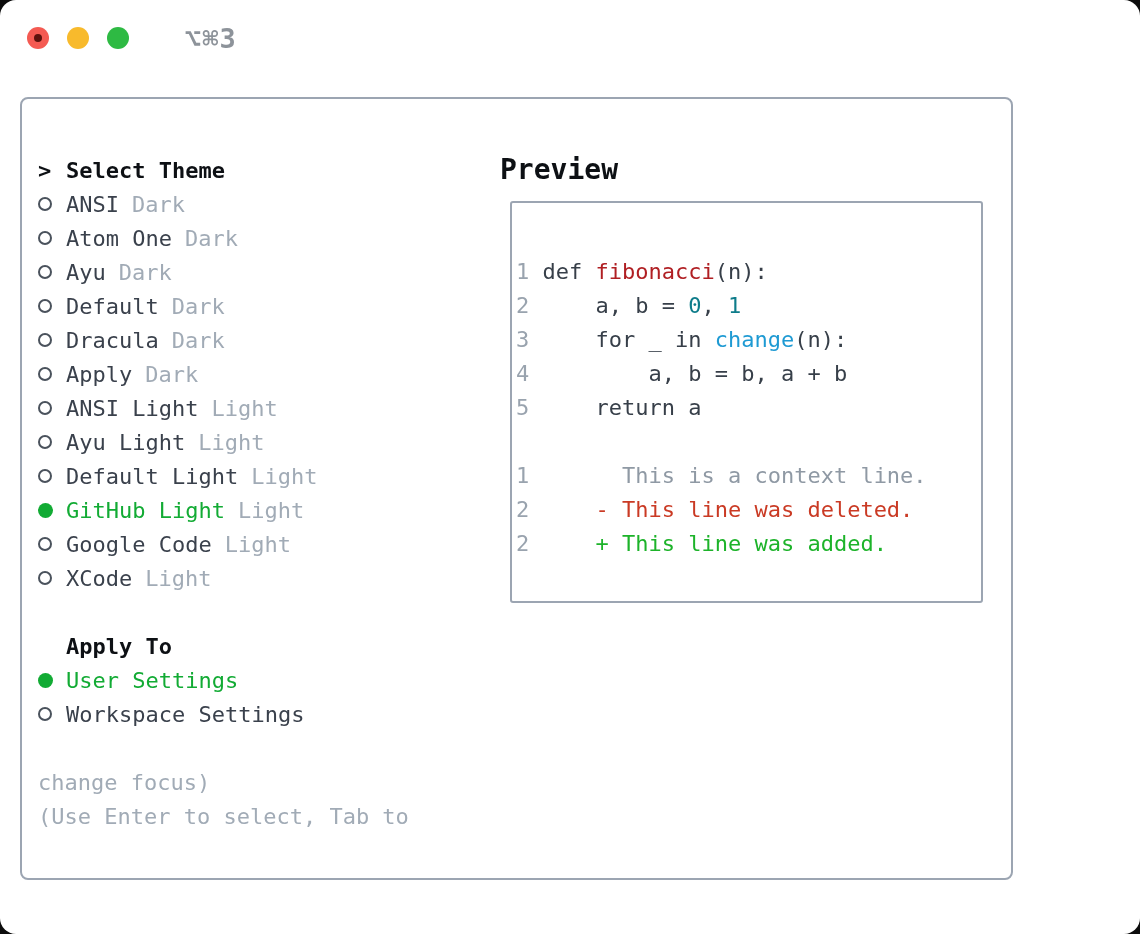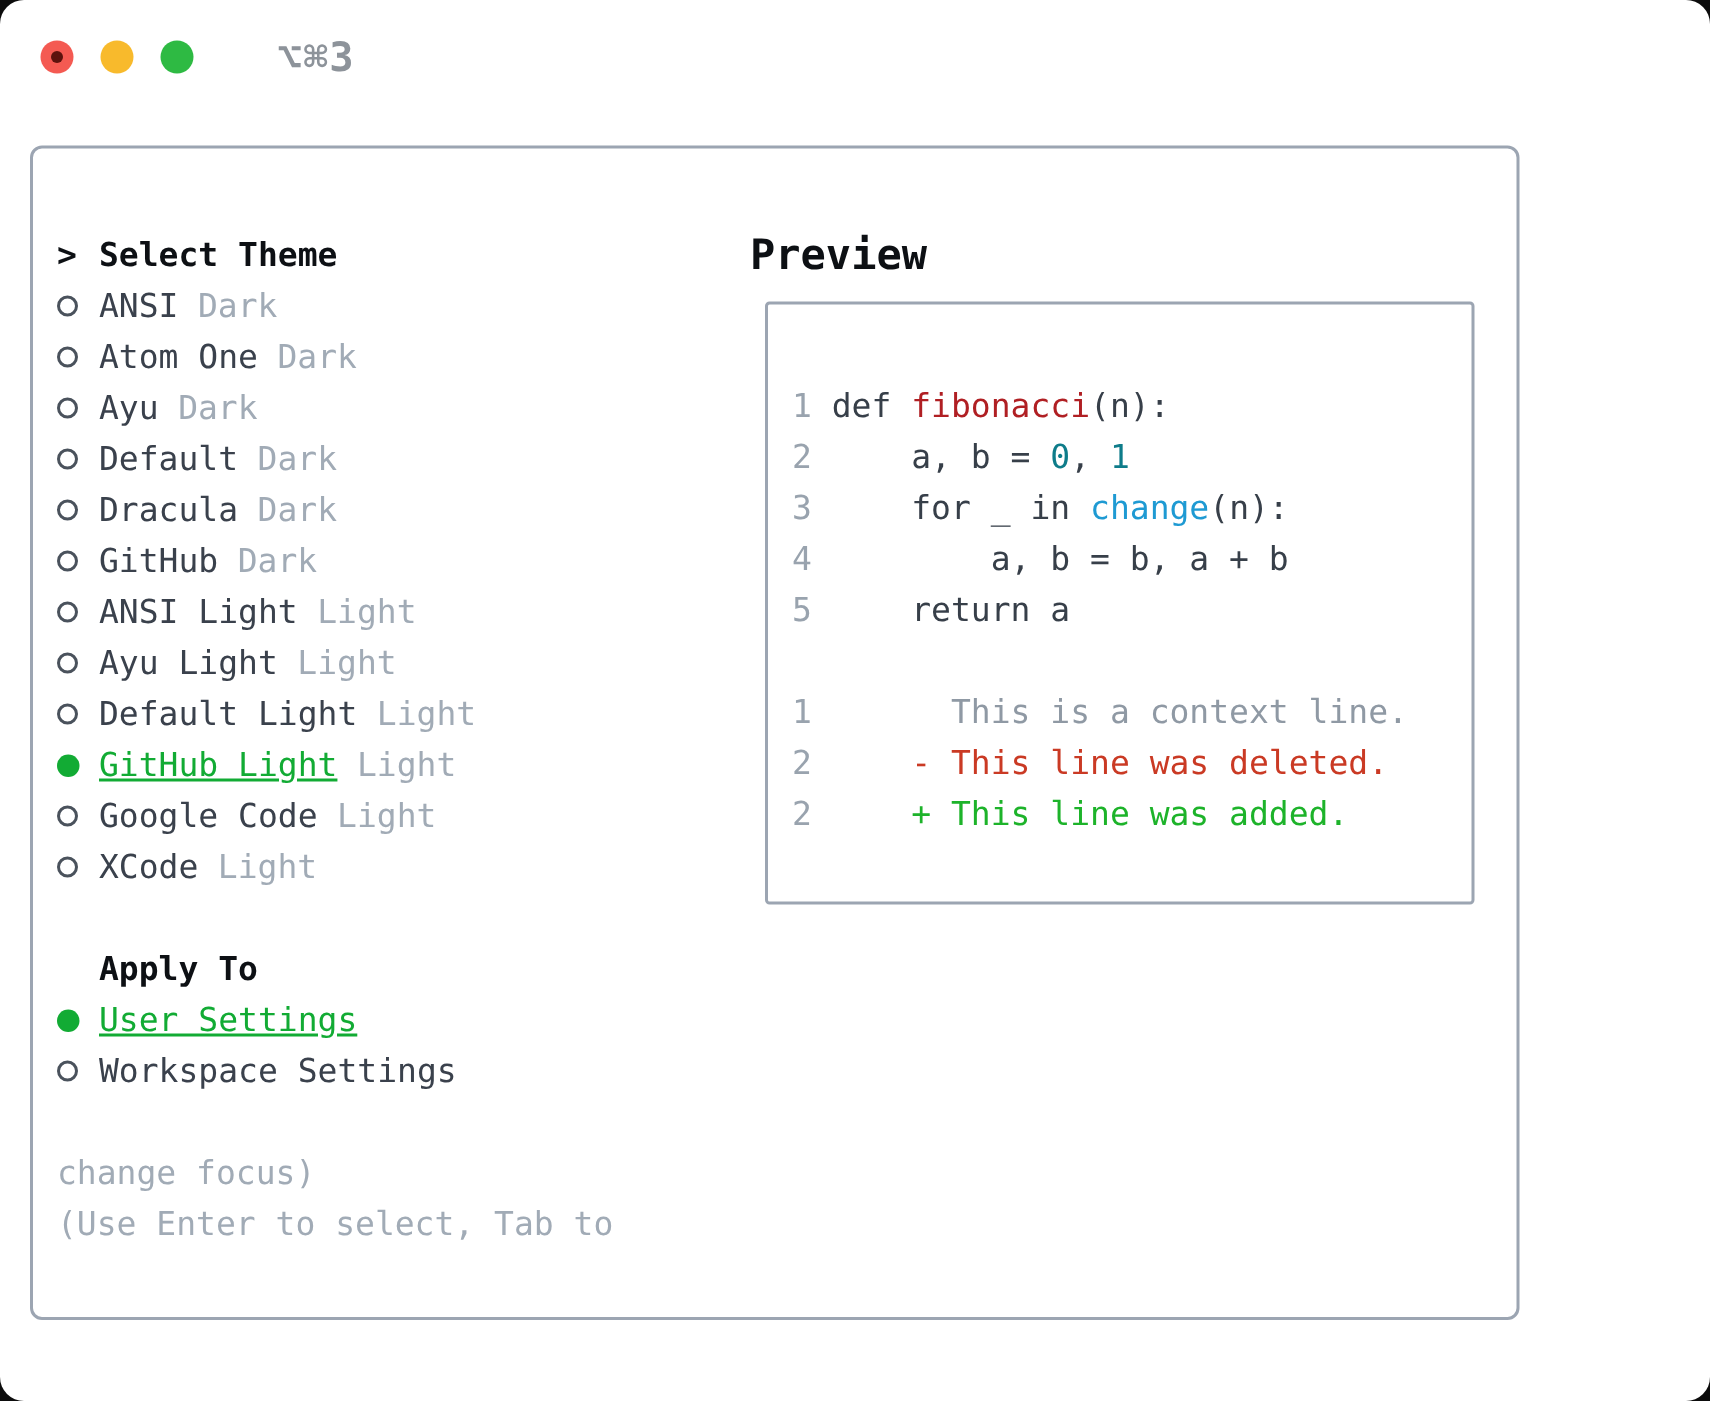--- a/index.html
+++ b/index.html
@@ -22,30 +22,30 @@
                border:2px solid var(--border-gray);border-radius:8px;box-sizing:border-box;}
 
   
   .list{position:absolute;left:16px;top:54px;}
   .row{display:flex;align-items:center;height:34px;font-size:22px;color:var(--text-dark);white-space:pre;}
   .marker-slot{width:28px;flex:0 0 28px;display:flex;align-items:center;}
   .prefix{font-weight:bold;color:var(--header-black);font-size:22px;}
   .h{font-weight:bold;color:var(--header-black);}
   .circle{width:10px;height:10px;border:2.5px solid #4a525c;border-radius:50%;box-sizing:content-box;}
   .circle.sel{width:15px;height:15px;border:0;background:var(--accent-green);}
-  .label.sel{color:var(--accent-green);text-decoration:underline;}
+  .label.sel{color:var(--accent-green);}
   .tag{color:var(--muted-gray);margin-left:13px;text-align:center;}
   .hintline{color:var(--muted-gray);}
 
   
   .preview-header{position:absolute;left:478px;top:54px;height:34px;line-height:34px;
                   font-size:28px;font-weight:bold;color:var(--header-black);}
   .preview-box{position:absolute;left:488px;top:102px;width:473px;height:402px;
                border:2px solid var(--border-gray);border-radius:3px;box-sizing:border-box;}
-  .code{position:absolute;left:16px;top:52px;}
+  .code{position:absolute;left:4px;top:52px;}
   .code-line{white-space:pre;height:34px;line-height:34px;font-size:22px;color:var(--code-text);}
   .lnum{color:var(--linenum-gray);}
   .tok-code{color:var(--code-text);}
   .tok-function{color:var(--function-red);}
   .tok-number{color:var(--number-teal);}
   .tok-builtin{color:var(--builtin-blue);}
   .tok-context{color:var(--context-gray);margin-top:44px;}
   .tok-deleted{color:var(--deleted-red);}
   .tok-added{color:var(--added-green);}
 </style>
@@ -65,21 +65,21 @@
     </div>
 
     <div class="content-box">
       <div class="list" id="left-list">
           <div class="row"><span class="marker-slot prefix">&gt;</span><span class="h">Select Theme</span></div>
           <div class="row theme"><span class="marker-slot"><span class="circle"></span></span><span class="label">ANSI</span><span class="tag">Dark</span></div>
           <div class="row theme"><span class="marker-slot"><span class="circle"></span></span><span class="label">Atom One</span><span class="tag">Dark</span></div>
           <div class="row theme"><span class="marker-slot"><span class="circle"></span></span><span class="label">Ayu</span><span class="tag">Dark</span></div>
           <div class="row theme"><span class="marker-slot"><span class="circle"></span></span><span class="label">Default</span><span class="tag">Dark</span></div>
           <div class="row theme"><span class="marker-slot"><span class="circle"></span></span><span class="label">Dracula</span><span class="tag">Dark</span></div>
-          <div class="row theme"><span class="marker-slot"><span class="circle"></span></span><span class="label">GitHub</span><span class="tag">Dark</span></div>
+          <div class="row theme"><span class="marker-slot"><span class="circle"></span></span><span class="label">Apply</span><span class="tag">Dark</span></div>
           <div class="row theme"><span class="marker-slot"><span class="circle"></span></span><span class="label">ANSI Light</span><span class="tag">Light</span></div>
           <div class="row theme"><span class="marker-slot"><span class="circle"></span></span><span class="label">Ayu Light</span><span class="tag">Light</span></div>
           <div class="row theme"><span class="marker-slot"><span class="circle"></span></span><span class="label">Default Light</span><span class="tag">Light</span></div>
           <div class="row theme"><span class="marker-slot"><span class="circle sel"></span></span><span class="label sel">GitHub Light</span><span class="tag">Light</span></div>
           <div class="row theme"><span class="marker-slot"><span class="circle"></span></span><span class="label">Google Code</span><span class="tag">Light</span></div>
           <div class="row theme"><span class="marker-slot"><span class="circle"></span></span><span class="label">XCode</span><span class="tag">Light</span></div>
           <div class="row"></div>
           <div class="row"><span class="marker-slot"></span><span class="h">Apply To</span></div>
           <div class="row option"><span class="marker-slot"><span class="circle sel"></span></span><span class="label sel">User Settings</span></div>
           <div class="row option"><span class="marker-slot"><span class="circle"></span></span><span class="label">Workspace Settings</span></div>

